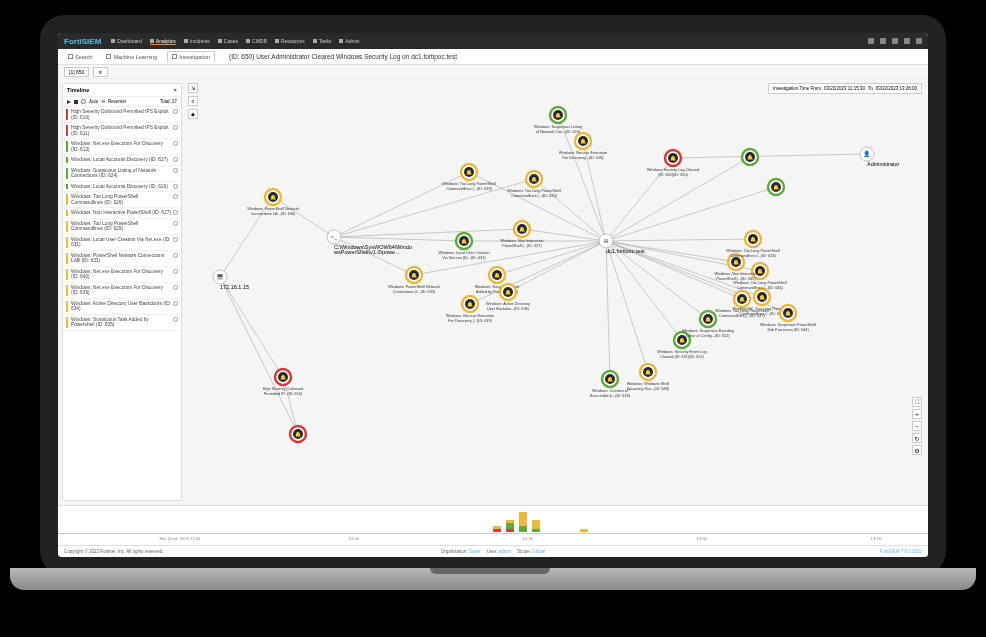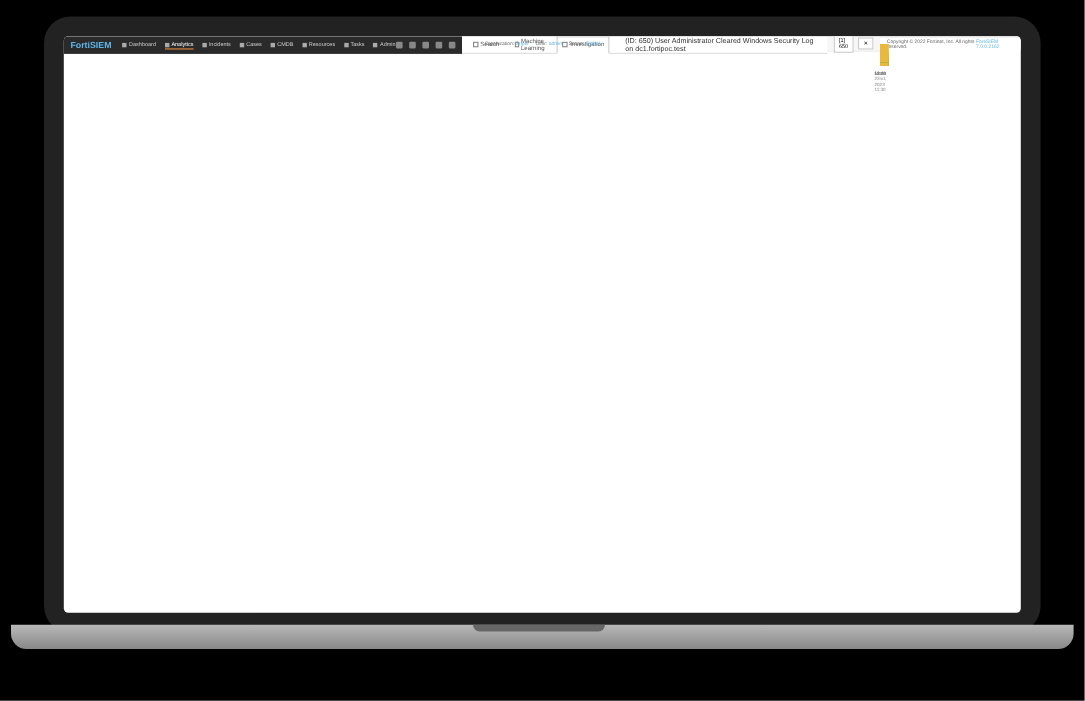--- a/index.html
+++ b/index.html
@@ -1,20 +1,20 @@
 <!DOCTYPE html>
 <html><head>
 <meta charset="utf-8">
 <style>
 * { margin: 0; padding: 0; box-sizing: border-box; }
 body { font-family: Arial, sans-serif; background: #000; width: 986px; height: 637px; overflow: hidden; }
 
 
 .laptop { position: absolute; left: 40px; top: 15px; width: 906px; height: 560px; background: #222; border-radius: 24px; padding: 18px; box-shadow: 0 10px 30px rgba(0,0,0,.6); }
-.screen { width: 100%; height: 100%; background: #fff; border-radius: 4px; overflow: hidden; display: flex; flex-direction: row; font-size: 5.5px; }
+.screen { width: 100%; height: 100%; background: #fff; border-radius: 4px; overflow: hidden; display: flex; flex-direction: column; font-size: 5.5px; }
 .laptop-base { position: absolute; left: 10px; top: 568px; width: 966px; height: 22px; background: linear-gradient(#b8b8b8,#888); border-radius: 0 0 14px 14px; }
 .laptop-notch { position: absolute; left: 430px; top: 568px; width: 120px; height: 6px; background: #666; border-radius: 0 0 8px 8px; }
 
 
 .topnav { background: #2a2a2a; color: #ddd; height: 16px; display: flex; align-items: center; padding: 0 6px; }
 .logo { color: #5db6e8; font-weight: bold; font-size: 8px; margin-right: 10px; }
 .nav-items { display: flex; gap: 8px; }
 .nav-item { display: flex; align-items: center; gap: 2px; font-size: 5px; color: #ccc; }
 .nav-item.active { color: #fff; border-bottom: 1px solid #e88b3c; }
 .nav-icon { width: 4px; height: 4px; background: #aaa; display: inline-block; }

